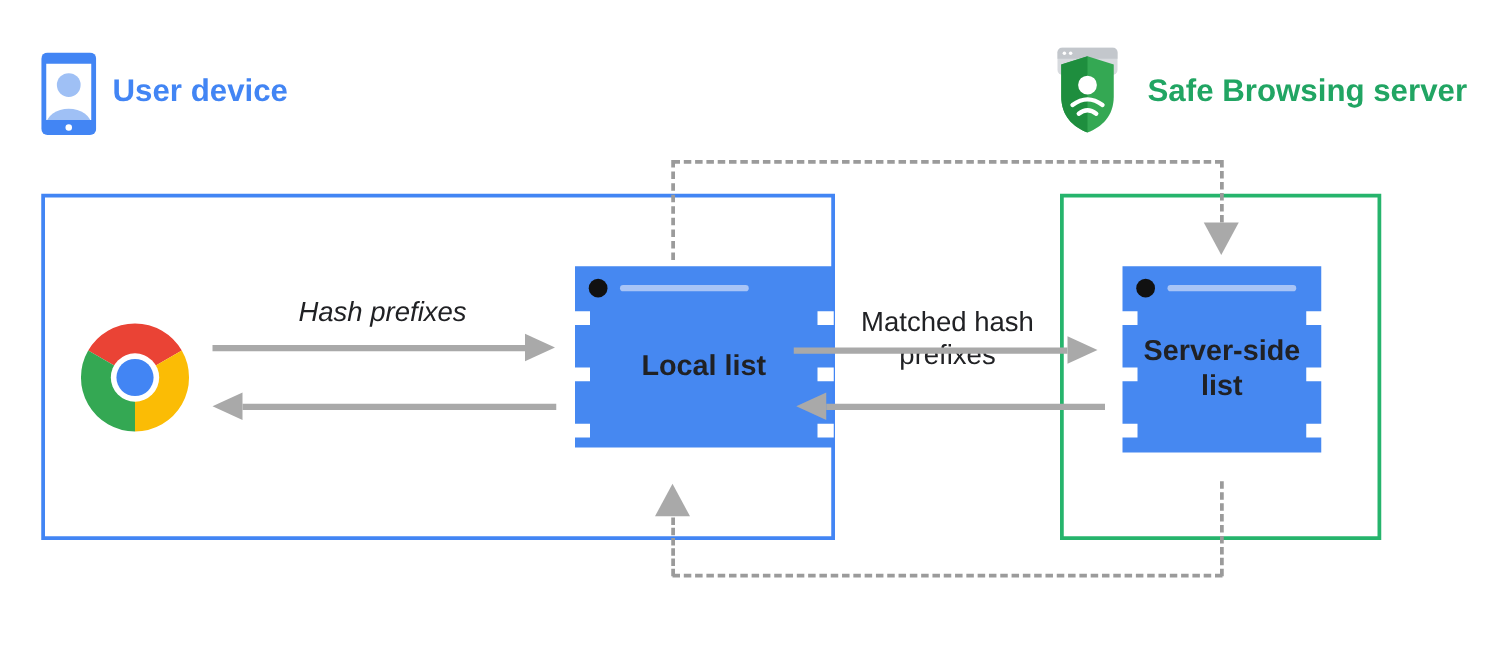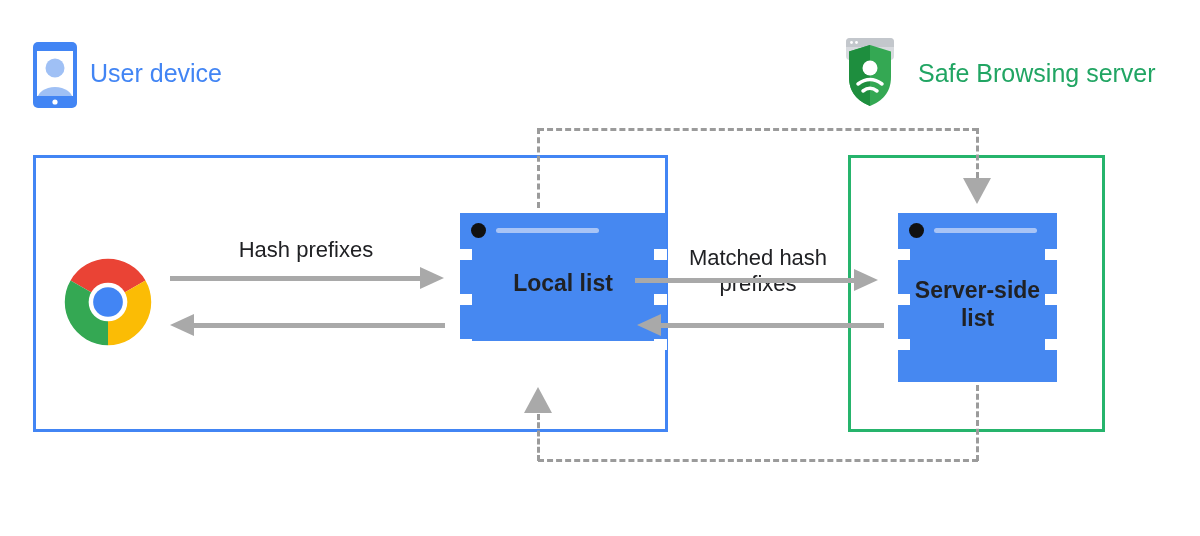--- a/index.html
+++ b/index.html
@@ -3,32 +3,32 @@
 <meta charset="utf-8">
 <style>
   html,body{margin:0;padding:0;background:#fff;}
   #canvas{
     position:relative;width:1200px;height:536px;background:#ffffff;
     font-family:"Liberation Sans",sans-serif;color:#202124;overflow:hidden;
   }
   .abs{position:absolute;}
 
   
-  .hdr-label{font-size:25px;font-weight:400;white-space:nowrap;}
+  .hdr-label{font-size:25px;font-weight:700;white-space:nowrap;}
   .blue-text{color:#4285F4;}
   .green-text{color:#21A563;}
 
   
   .device-box{left:33px;top:155px;width:635px;height:277px;border:3px solid #4285F4;box-sizing:border-box;}
   .server-box{left:848px;top:155px;width:257px;height:277px;border:3px solid #26B46C;box-sizing:border-box;}
 
   
   .list-node{background:#4688F1;}
-  .node-local{left:460px;top:213px;width:158px;height:128px;padding-left:48px;}
-  .node-server{left:898px;top:213px;width:159px;height:169px;}
+  .node-local{left:460px;top:213px;width:158px;height:145px;padding-left:48px;}
+  .node-server{left:898px;top:213px;width:159px;height:149px;}
   .list-dot{left:11px;top:10px;width:15px;height:15px;border-radius:50%;background:#111111;}
   .list-line{left:36px;top:15px;width:103px;height:5px;border-radius:3px;background:#A8C4F6;}
   .notch{width:13px;height:11px;background:#ffffff;}
   .notch.l{left:-1px;} .notch.r{right:-1px;}
   .n1{top:36px;} .n2{top:81px;} .n3{top:126px;}
   .node-label{left:0;top:14px;right:0;bottom:0;display:flex;align-items:center;justify-content:center;
     text-align:center;font-size:23px;font-weight:700;color:#202124;line-height:1.2;padding:0 8px;}
 
   
   .shaft{height:5px;background:#A9A9A9;}
@@ -113,21 +113,21 @@
     <div class="abs list-line"></div>
     <div class="abs notch l n1"></div>
     <div class="abs notch l n2"></div>
     <div class="abs notch l n3"></div>
     <div class="abs notch r n1"></div>
     <div class="abs notch r n2"></div>
     <div class="abs notch r n3"></div>
     <div class="abs node-label">Server-side list</div>
   </div>
 
-  <div class="abs flow-label" style="left:200px;top:237px;width:212px;">Hash prefixes</div>
+  <div class="abs flow-label" style="left:200px;top:237px;width:212px;font-style:italic;">Hash prefixes</div>
   <div class="abs shaft" style="left:170px;top:276px;width:251px;"></div>
   <div class="abs head-r" style="left:420px;top:267px;"></div>
 
   <div class="abs head-l" style="left:170px;top:314px;"></div>
   <div class="abs shaft" style="left:194px;top:323px;width:251px;"></div>
 
   <div class="abs flow-label" style="left:683px;top:213px;width:150px;margin-top:32px;">Matched hash prefixes</div>
   <div class="abs shaft" style="left:635px;top:278px;width:219px;"></div>
   <div class="abs head-r" style="left:854px;top:269px;"></div>
 

